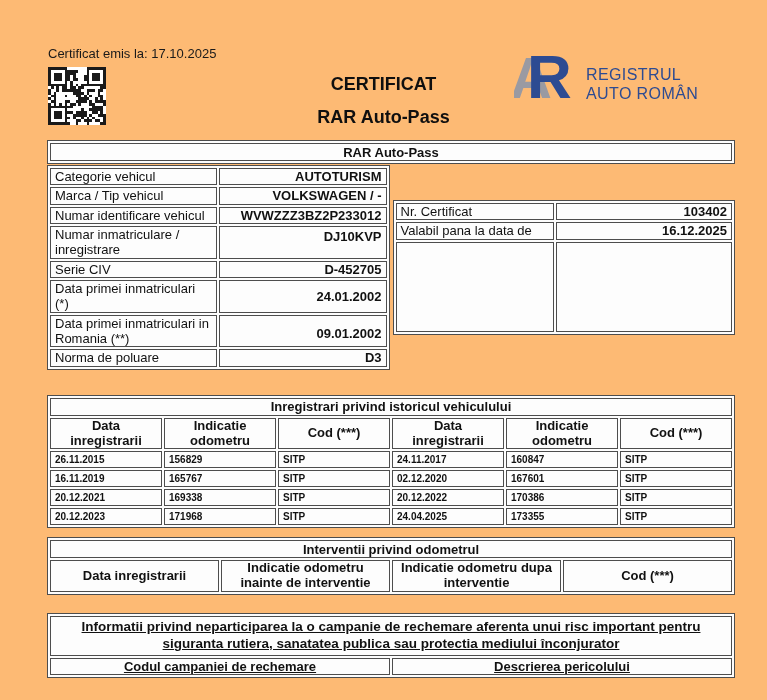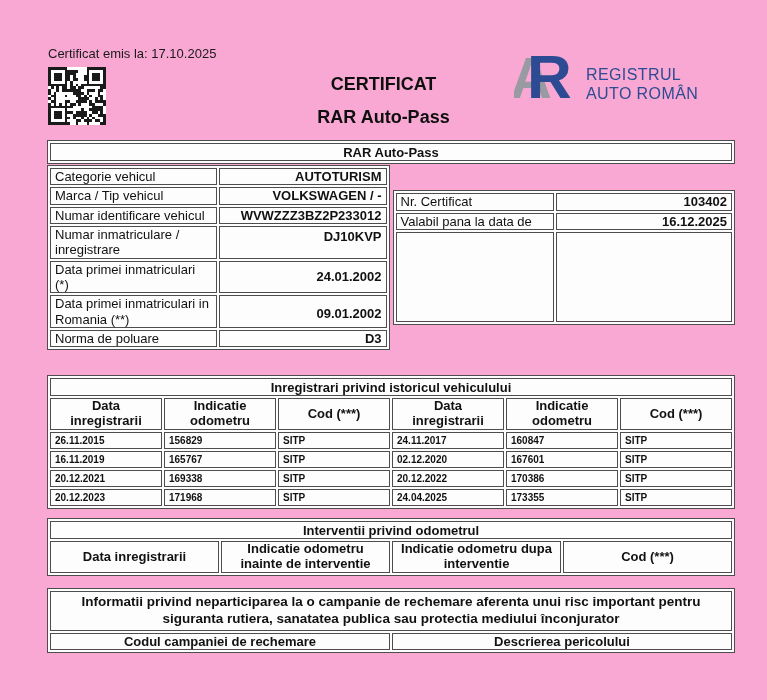--- a/index.html
+++ b/index.html
@@ -1,21 +1,21 @@
 <!DOCTYPE html>
 <html><head>
 <meta charset="utf-8">
 <style>
   * { margin: 0; padding: 0; box-sizing: border-box; }
   body { background: #ffffff; }
   .page {
     position: relative;
     width: 767px;
     height: 700px;
-    background: #f9a8d4;
+    background: #fdba74;
     font-family: "Liberation Sans", sans-serif;
     color: #111;
     overflow: hidden;
   }
   .issued { position: absolute; left: 48px; top: 46px; font-size: 13px; color: #1a1a1a; }
   .qr {
     position: absolute; left: 48px; top: 67px;
     width: 58px; height: 58px;
     display: grid;
     grid-template-columns: repeat(21, 1fr);
@@ -52,21 +52,21 @@
   td.lbl { text-align: left; font-weight: normal; line-height: 1.18; padding: 1px 4px; }
   td.val { text-align: right; font-weight: bold; padding: 1px 5px; }
   .left-tbl td { height: 17px; }
   .right-tbl td { height: 17px; }
   .right-tbl td.blank { height: 90px; }
   .hist { margin-top: 25px; }
   .hist th { font-weight: bold; text-align: center; line-height: 1.15; padding: 2px 2px; }
   .hist td.cell { text-align: left; font-size: 10px; height: 17px; padding: 1px 4px; font-weight: bold; }
   .interv { margin-top: 9px; }
   .interv th { font-weight: bold; text-align: center; line-height: 1.15; padding: 2px 4px; }
-  .recall { margin-top: 12px; }
+  .recall { margin-top: 18px; text-decoration: underline; }
   .recall td.info { font-weight: bold; text-align: center; font-size: 13.5px; line-height: 1.25; padding: 2px 6px; }
   .recall th { font-weight: bold; text-align: center; padding: 2px 4px; height: 17px; }
 </style>
 </head>
 <body>
 
 <div class="page">
 
   <div class="issued">Certificat emis la: 17.10.2025</div>
 
@@ -556,20 +556,24 @@
           <td class="lbl">Marca / Tip vehicul</td>
           <td class="val">VOLKSWAGEN / -</td>
         </tr>
         <tr>
           <td class="lbl">Numar identificare vehicul</td>
           <td class="val">WVWZZZ3BZ2P233012</td>
         </tr>
         <tr>
           <td class="lbl">Numar inmatriculare / inregistrare</td>
           <td class="val" style="vertical-align:top; padding-top:2px;">DJ10KVP</td>
+        </tr>
+        <tr>
+          <td class="lbl">Serie CIV</td>
+          <td class="val">D-452705</td>
         </tr>
         <tr>
           <td class="lbl">Data primei inmatriculari (*)</td>
           <td class="val">24.01.2002</td>
         </tr>
         <tr>
           <td class="lbl">Data primei inmatriculari in Romania (**)</td>
           <td class="val" style="vertical-align:top; padding-top:10px;">09.01.2002</td>
         </tr>
         <tr>

